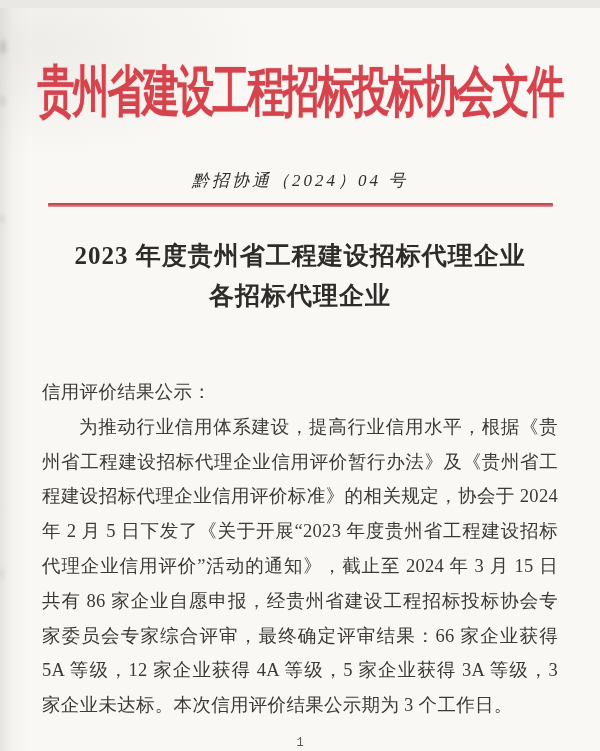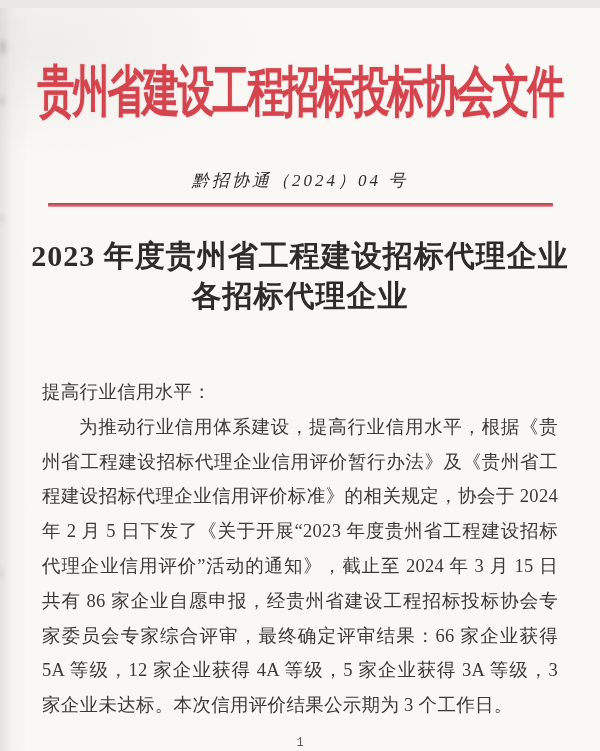--- a/index.html
+++ b/index.html
@@ -68,21 +68,21 @@
     height: 3.5px;
     background: linear-gradient(180deg, #b2434d 0%, #c6525c 45%, #e59aa0 100%);
     border-radius: 1px;
   }
 
   .doc-title {
     position: absolute;
     top: 228px;
     left: 0; right: 0;
     text-align: center;
-    font-size: 30px;
+    font-size: 25px;
     font-weight: bold;
     line-height: 40px;
     letter-spacing: 1px;
     color: #2d2c2a;
   }
 
   .body-text {
     position: absolute;
     top: 367px;
     left: 42px;
@@ -123,19 +123,19 @@
   <div class="doc-number">黔招协通（2024）04 号</div>
 
   <div class="red-rule"></div>
 
   <div class="doc-title">
     <div>2023 年度贵州省工程建设招标代理企业</div>
     <div>各招标代理企业</div>
   </div>
 
   <div class="body-text">
-    <div class="salutation">提高行业信用水平：</div>
+    <div class="salutation">信用评价结果公示：</div>
     <p class="paragraph">为推动行业信用体系建设，提高行业信用水平，根据《贵州省工程建设招标代理企业信用评价暂行办法》及《贵州省工程建设招标代理企业信用评价标准》的相关规定，协会于 2024 年 2 月 5 日下发了《关于开展“2023 年度贵州省工程建设招标代理企业信用评价”活动的通知》，截止至 2024 年 3 月 15 日共有 86 家企业自愿申报，经贵州省建设工程招标投标协会专家委员会专家综合评审，最终确定评审结果：66 家企业获得 5A 等级，12 家企业获得 4A 等级，5 家企业获得 3A 等级，3 家企业未达标。本次信用评价结果公示期为 3 个工作日。</p>
   </div>
 
   <div class="page-number">1</div>
 
 </div>
 
 </body></html>

